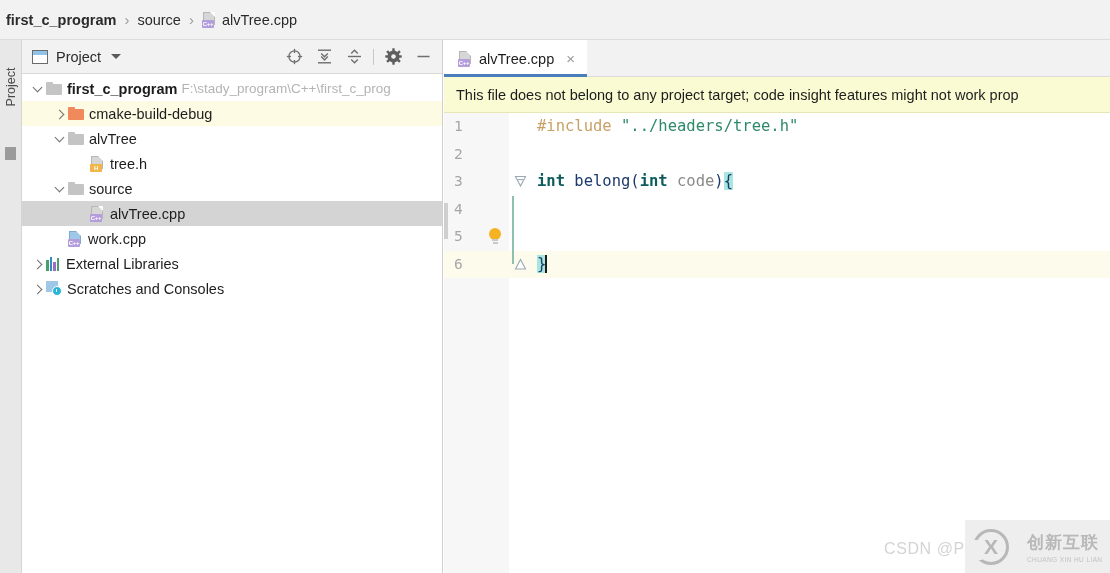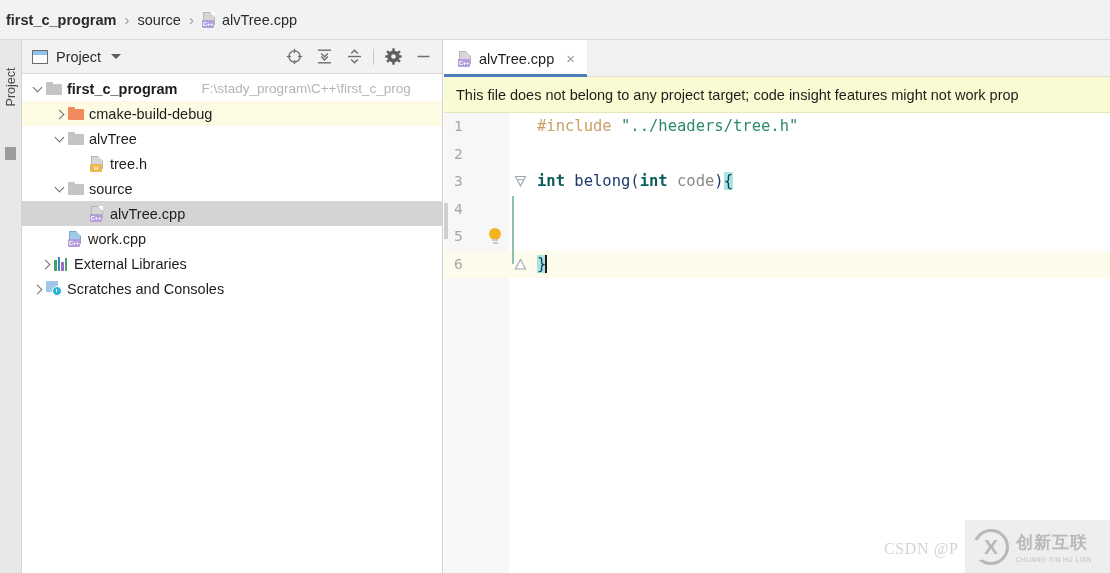--- a/index.html
+++ b/index.html
@@ -234,21 +234,21 @@
     width: 10px; height: 10px; border-radius: 50%;
     background: #29b6d8; border: 1.5px solid #ffffff; box-sizing: border-box;
   }
   .scratch-icon .clock:after {
     content: ""; position: absolute; left: 3px; top: 1.5px;
     width: 1.2px; height: 3.2px; background: #ffffff;
   }
 
   .tree-label { margin-left: 5px; }
   .tree-path {
-    margin-left: 24px; color: #b4b4b4; font-size: 13.5px;
+    margin-left: 4px; color: #b4b4b4; font-size: 13.5px;
     overflow: hidden;
   }
 
   
   .editor-area {
     position: absolute; left: 444px; top: 40px;
     width: 666px; height: 533px;
     background: #ffffff;
     overflow: hidden;
   }
@@ -366,21 +366,21 @@
     display: inline-block; width: 1.5px; height: 18px;
     background: #1d1d1d; vertical-align: middle;
     margin-left: -1px;
   }
 
   
   .wm-csdn {
     position: absolute; left: 884px; top: 540px;
     font-size: 16px; color: #d4d4d4;
     letter-spacing: 0.6px;
-    font-family: Liberation Serif, serif;
+    font-family: Liberation Sans, sans-serif;
   }
   .wm-logo {
     position: absolute; left: 965px; top: 520px;
     width: 145px; height: 53px;
     background: #eeeeee;
     display: flex; align-items: center;
     padding-left: 8px;
     box-sizing: border-box;
   }
   .wm-mark {
@@ -394,21 +394,21 @@
     left: 0; right: 0; top: 50%; transform: translateY(-50%);
     text-align: center;
     font-size: 21px; font-weight: bold; color: #b8b8b8;
     font-family: "Liberation Sans", sans-serif;
   }
   .wm-mark:after {
     content: ""; position: absolute;
     left: -4px; top: 8px; width: 10px; height: 20px;
     background: #eeeeee;
   }
-  .wm-text { margin-left: 7px; }
+  .wm-text { margin-left: 18px; }
   .wm-cn {
     font-size: 17px; color: #b8b8b8; font-weight: bold;
     letter-spacing: 1px;
     font-family: "DejaVu Sans", sans-serif;
   }
   .wm-py {
     font-size: 6.5px; color: #c2c2c2; letter-spacing: 0.4px;
     margin-top: 2px;
     font-family: "Liberation Sans", sans-serif;
   }
@@ -560,21 +560,21 @@
 
       <div class="tree-row" style="padding-left:30px;">
         <span class="arrow none"></span>
         <span class="ficon cpp maincpp">
             <span class="page"></span>
             <span class="badge">C++</span>
           </span>
         <span class="tree-label">work.cpp</span>
       </div>
 
-      <div class="tree-row" style="padding-left:16px;text-align:center;">
+      <div class="tree-row" style="padding-left:8px;text-align:center;">
         <span class="arrow collapsed"></span>
         <span class="lib-icon">
           <span style="height:11px;background:#4a9e6b;"></span>
           <span style="height:14px;background:#2f8fc4;"></span>
           <span style="height:9px;background:#9c6fc4;"></span>
           <span style="height:13px;background:#4a9e6b;"></span>
         </span>
         <span class="tree-label">External Libraries</span>
       </div>
 

